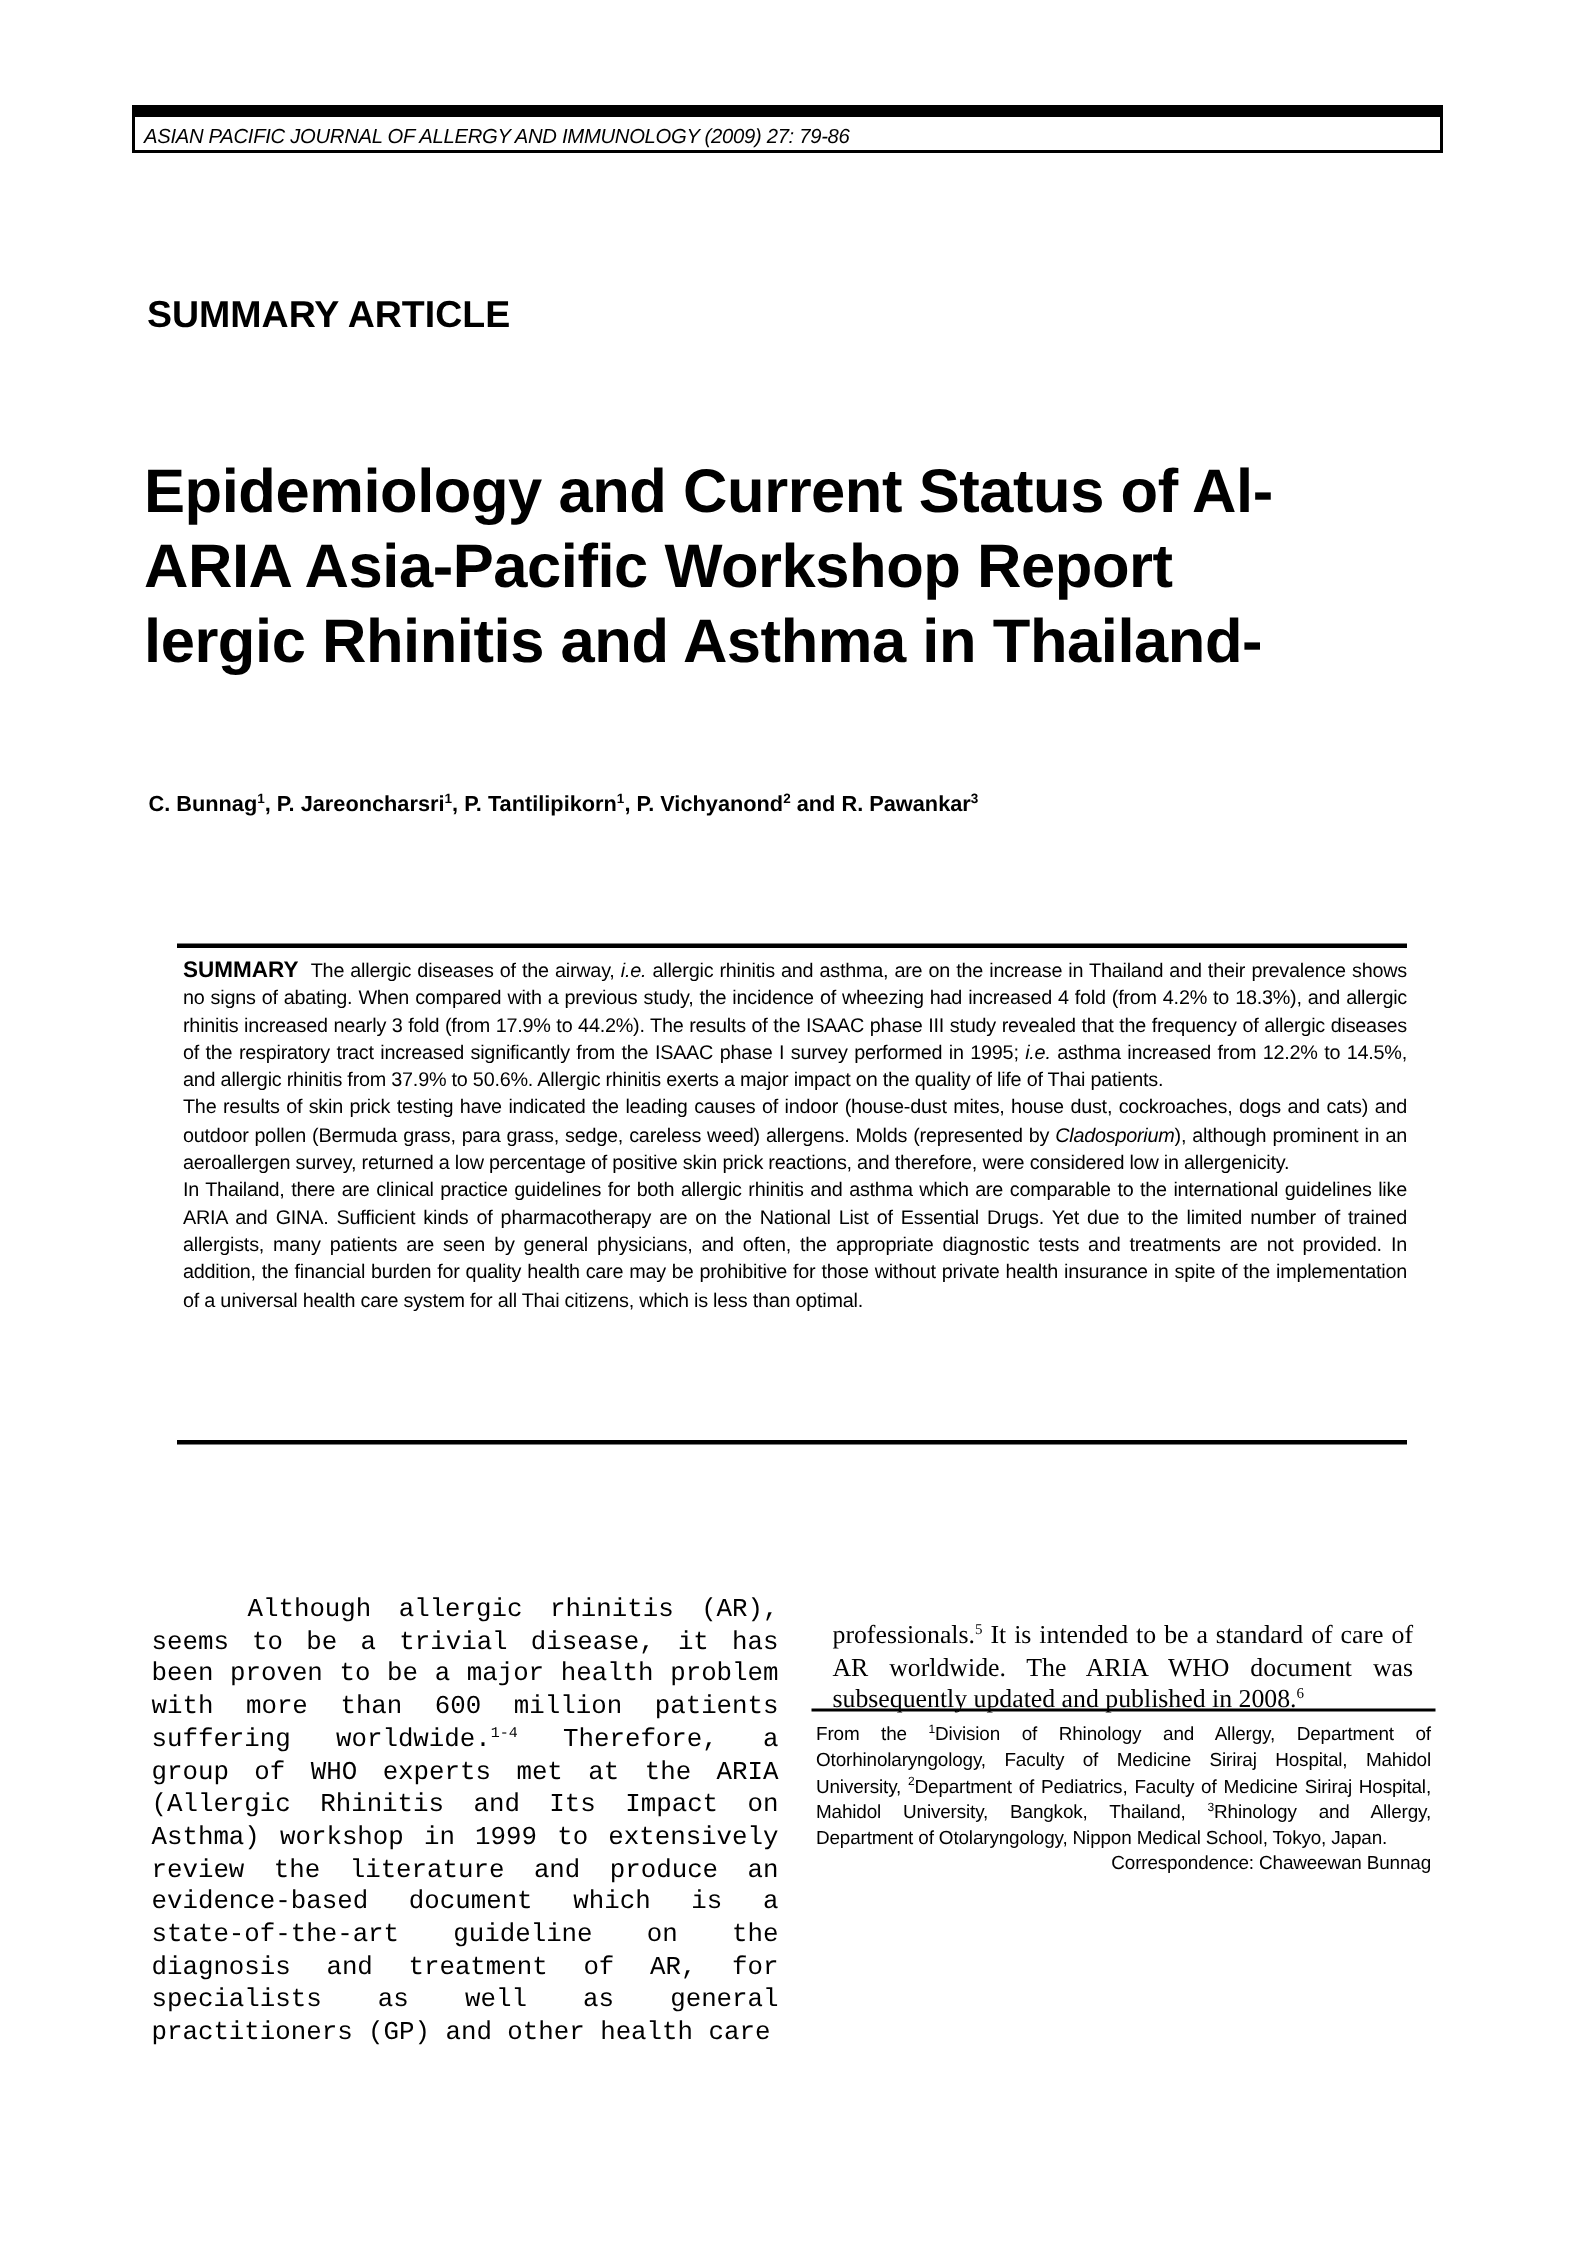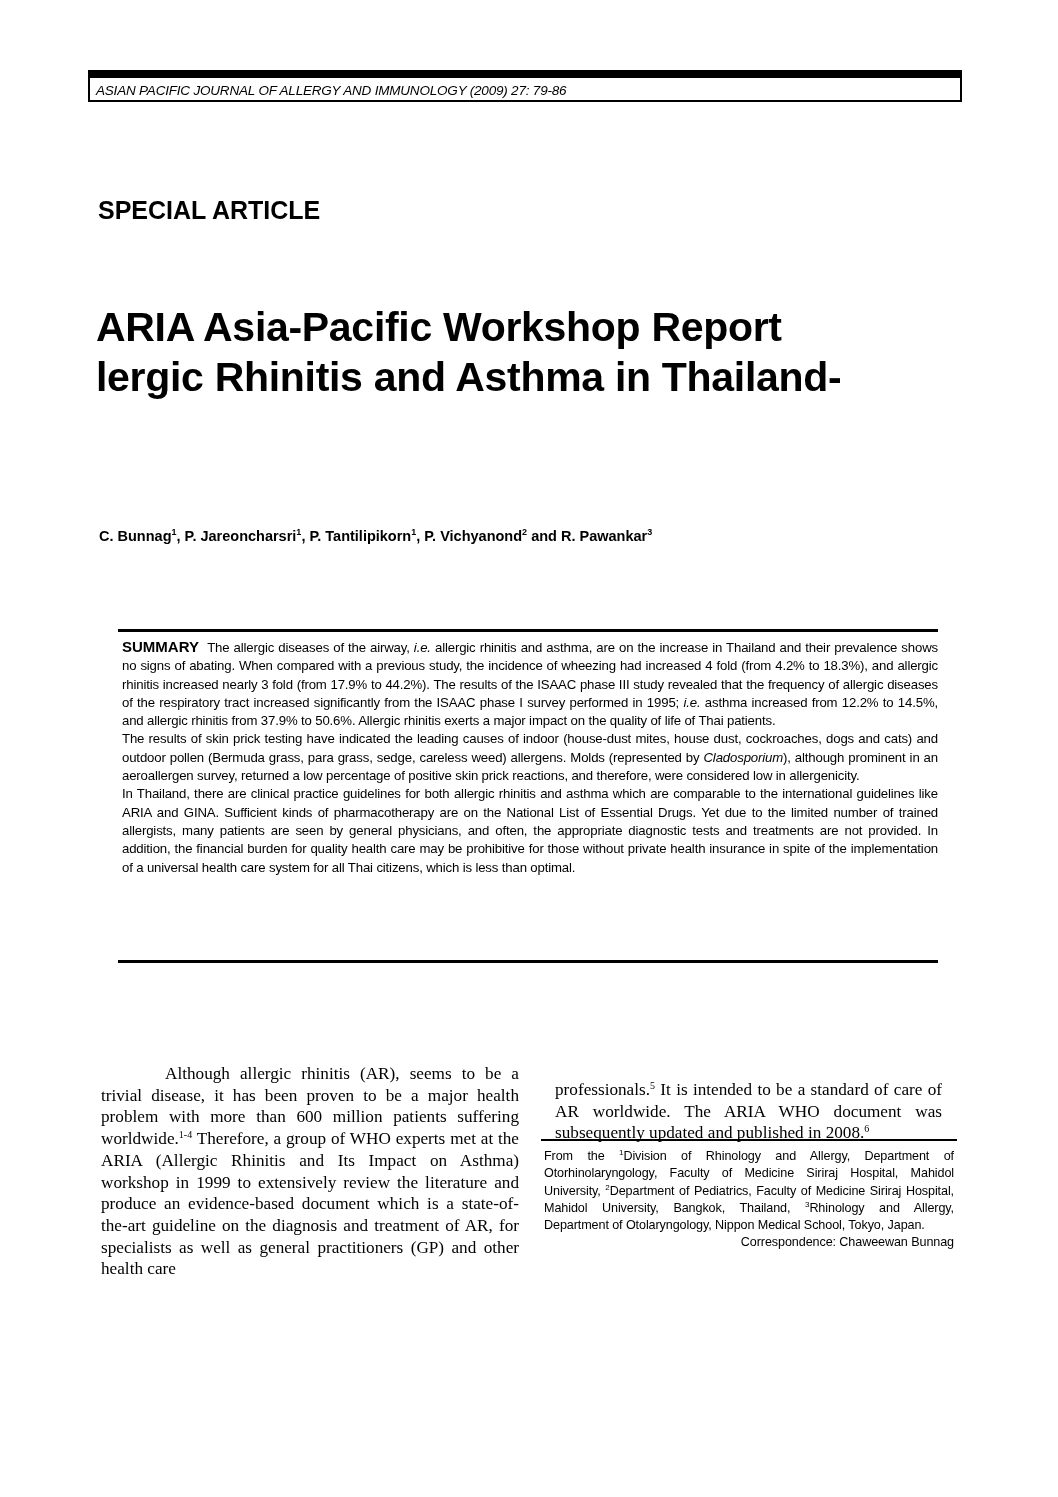--- a/index.html
+++ b/index.html
@@ -33,21 +33,21 @@
   .rule-bottom { position: absolute; left: 118px; top: 960px; width: 820px; height: 3px; background: #000; }
   .summary {
     position: absolute; left: 122px; top: 638px; width: 816px;
     font-family: Liberation Sans, sans-serif; font-size: 13.2px; line-height: 18.3px;
     text-align: justify; letter-spacing: -0.15px;
   }
   .summary p { margin: 0; }
   .summary .sum-label { font-weight: bold; font-size: 15px; letter-spacing: 0; }
   .col-left {
     position: absolute; left: 101px; top: 1063px; width: 418px;
-    font-family: Liberation Serif, serif; font-size: 17.2px; line-height: 21.7px;
+    font-family: Liberation Mono, monospace; font-size: 17.2px; line-height: 21.7px;
     text-align: justify;
   }
   .col-left p { margin: 0; text-indent: 64px; }
   .col-right {
     position: absolute; left: 539px; top: 1063px; width: 419px;
     font-family: "Liberation Serif", serif; font-size: 17.2px; line-height: 21.7px;
     text-align: justify;
   }
   .col-right p { margin: 16px; }
   sup.ref { font-size: 10px; vertical-align: 6px; line-height: 0; }
@@ -61,23 +61,24 @@
   .affil .left { text-align: right; }
   .affil sup { font-size: 8px; vertical-align: 5px; line-height: 0; }
 </style>
 </head>
 <body>
 
 <div class="journal-header">
   <span>ASIAN PACIFIC JOURNAL OF ALLERGY AND IMMUNOLOGY (2009) 27: 79-86</span>
 </div>
 
-<div class="section-label">SPECIAL ARTICLE</div>
+<div class="section-label">SUMMARY ARTICLE</div>
 
 <div class="title">
+  <div>Epidemiology and Current Status of Al-</div>
   <div>ARIA Asia-Pacific Workshop Report</div>
   <div>lergic Rhinitis and Asthma in Thailand-</div>
 </div>
 
 <div class="authors">
   <span>C. Bunnag</span><sup>1</sup><span>, </span><span>P. Jareoncharsri</span><sup>1</sup><span>, </span><span>P. Tantilipikorn</span><sup>1</sup><span>, </span><span>P. Vichyanond</span><sup>2</sup><span> and </span><span>R. Pawankar</span><sup>3</sup>
 </div>
 
 <div class="rule-top"></div>
 

